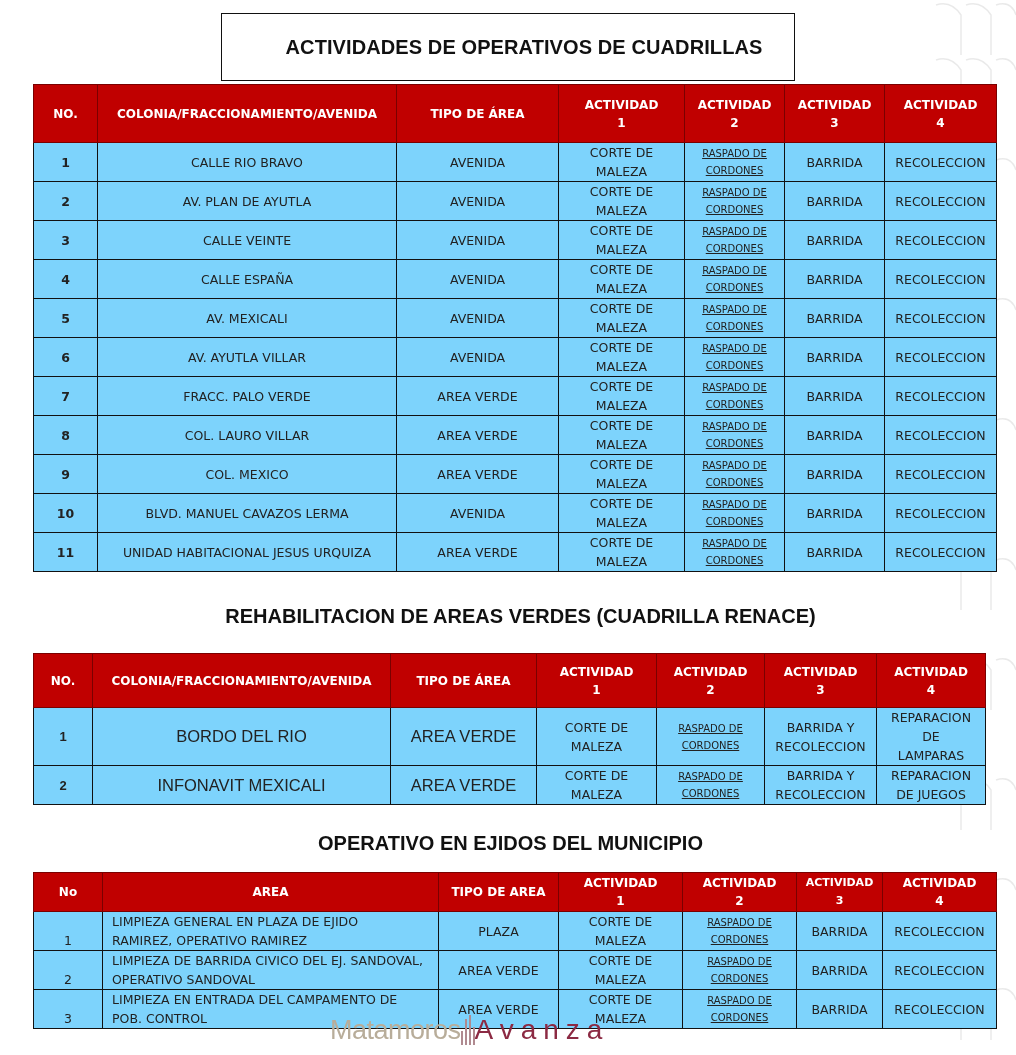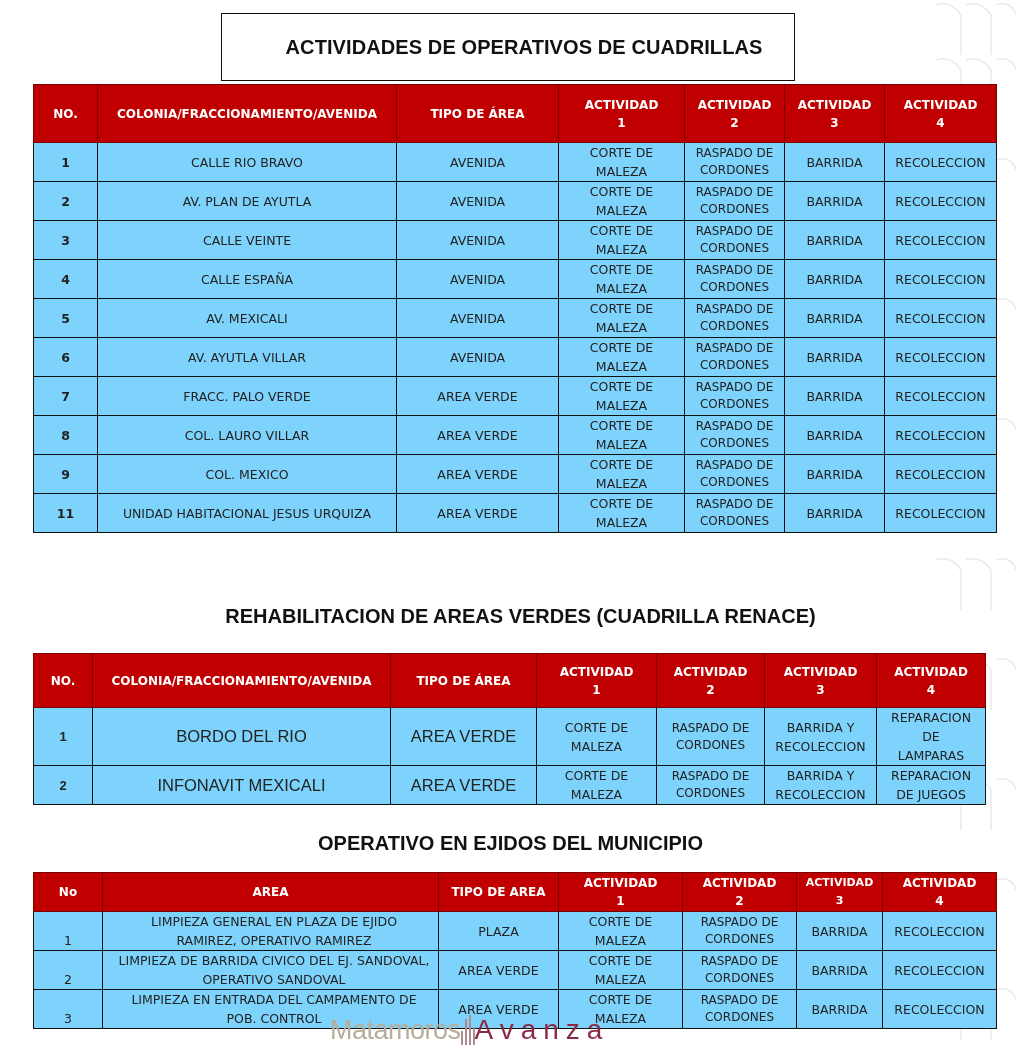--- a/index.html
+++ b/index.html
@@ -31,34 +31,34 @@
   table.grid th {
     background: #c00000; color: #fff; font-weight: bold;
     border: 1px solid #7a0000; font-size: 12px; line-height: 18px;
     text-align: center; padding: 0 2px; vertical-align: middle;
   }
   table.grid td {
     border: 1px solid #111; font-size: 12.5px; line-height: 19px;
     text-align: center; padding: 0 2px; vertical-align: middle; color: #222;
   }
   table.grid td.num { font-weight: bold; }
-  table.grid td.sm { font-size: 12px; line-height: 17px; }
+  table.grid td.sm { font-size: 10px; line-height: 17px; text-decoration: underline; }
   #t1 { left: 33px; top: 84px; width: 963px; }
   #t1 th { height: 57px; }
   #t1 td { height: 38px; }
   #t2 { left: 33px; top: 653px; width: 952px; }
   #t2 th { height: 53px; font-size: 12px; }
   #t2 td.big { font-family: "Liberation Sans", sans-serif; font-size: 16.5px; }
   #t2 td.num { font-family: "Liberation Sans", sans-serif; font-size: 13px; }
   #t2 tr.r1 td { height: 57px; }
   #t2 tr.r2 td { height: 37px; }
   #t3 { left: 33px; top: 872px; width: 963px; }
   #t3 th { height: 38px; }
   #t3 td { height: 38px; }
-  #t3 td.area { text-align: center; padding-left: 9px; line-height: 19px; }
+  #t3 td.area { text-align: left; padding-left: 9px; line-height: 19px; }
   #t3 td.numb { vertical-align: bottom; font-weight: normal; }
   .logo {
     position: absolute; left: 330px; top: 1010px; height: 40px;
     display: flex; align-items: center; gap: 0; pointer-events: none;
   }
   .logo .m { color: #b8ad9a; font-size: 27px; letter-spacing: -0.5px; }
   .logo .bars { width: 14px; height: 30px; position: relative; }
   .logo .bars i { position: absolute; bottom: 0; width: 2px; background: #b08a90; }
   .logo .a { color: #8c2a43; font-size: 28px; font-weight: normal; letter-spacing: 7px; }
 </style>
@@ -179,20 +179,29 @@
       <tr>
         <td class="num">9</td>
         <td>COL. MEXICO</td>
         <td>AREA VERDE</td>
         <td><span>CORTE DE</span><br><span>MALEZA</span></td>
         <td class="sm"><span>RASPADO DE</span><br><span>CORDONES</span></td>
         <td>BARRIDA</td>
         <td>RECOLECCION</td>
       </tr>
       <tr>
+        <td class="num">10</td>
+        <td>BLVD. MANUEL CAVAZOS LERMA</td>
+        <td>AVENIDA</td>
+        <td><span>CORTE DE</span><br><span>MALEZA</span></td>
+        <td class="sm"><span>RASPADO DE</span><br><span>CORDONES</span></td>
+        <td>BARRIDA</td>
+        <td>RECOLECCION</td>
+      </tr>
+      <tr>
         <td class="num">11</td>
         <td>UNIDAD HABITACIONAL JESUS URQUIZA</td>
         <td>AREA VERDE</td>
         <td><span>CORTE DE</span><br><span>MALEZA</span></td>
         <td class="sm"><span>RASPADO DE</span><br><span>CORDONES</span></td>
         <td>BARRIDA</td>
         <td>RECOLECCION</td>
       </tr>
     </tbody>
 </table>

